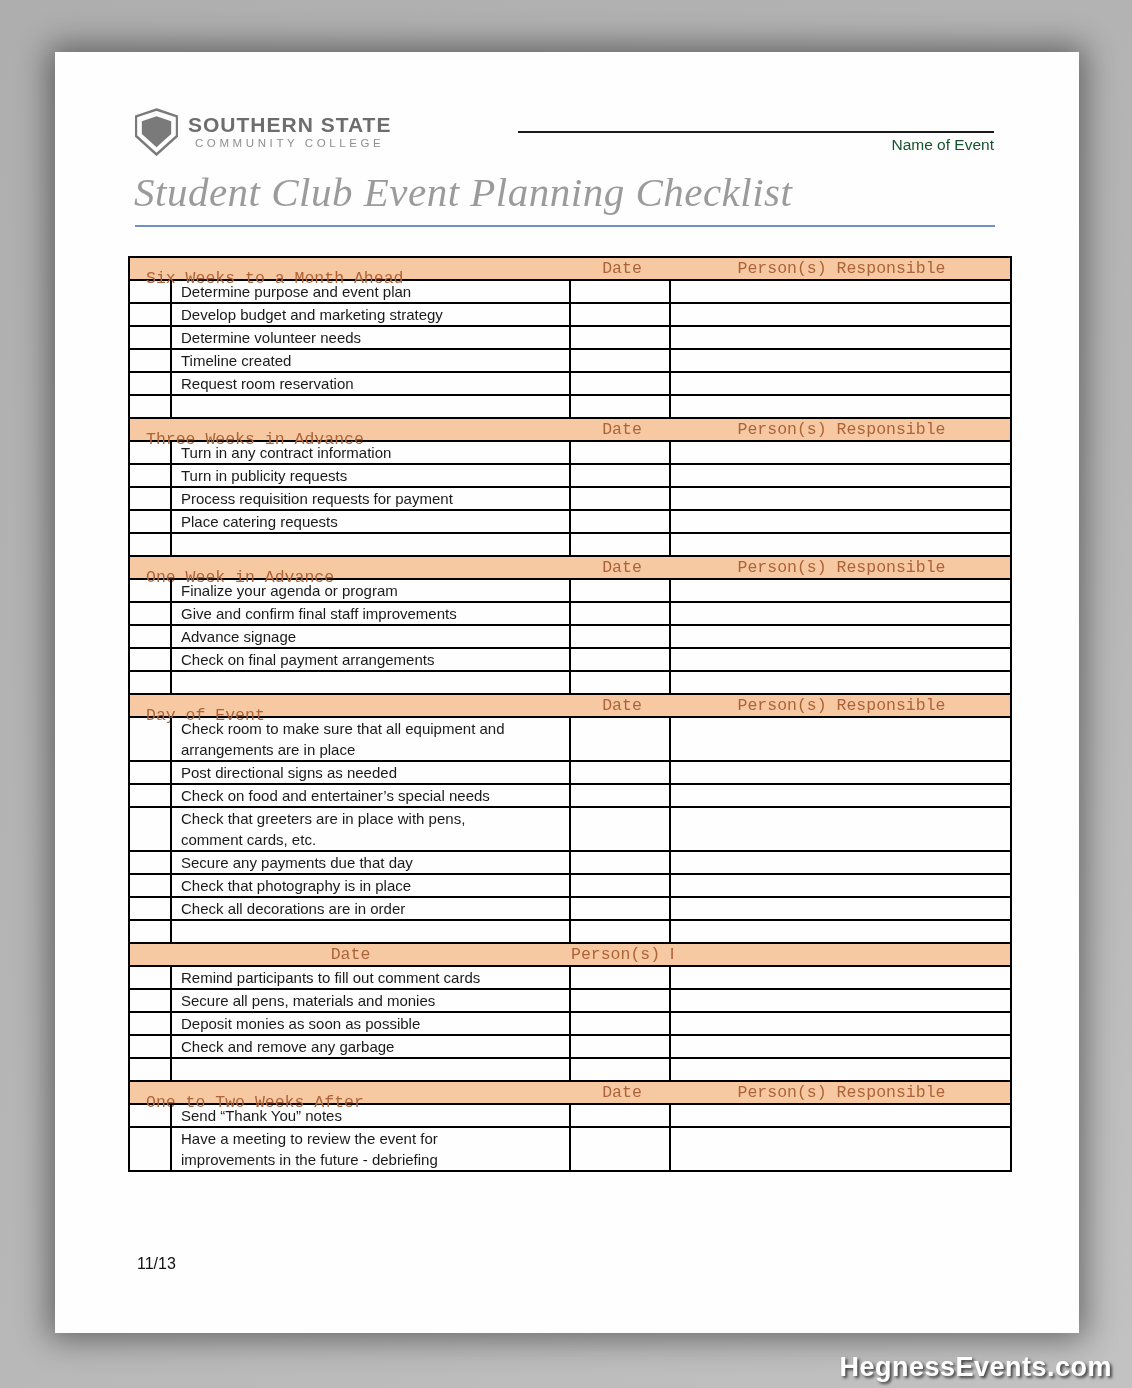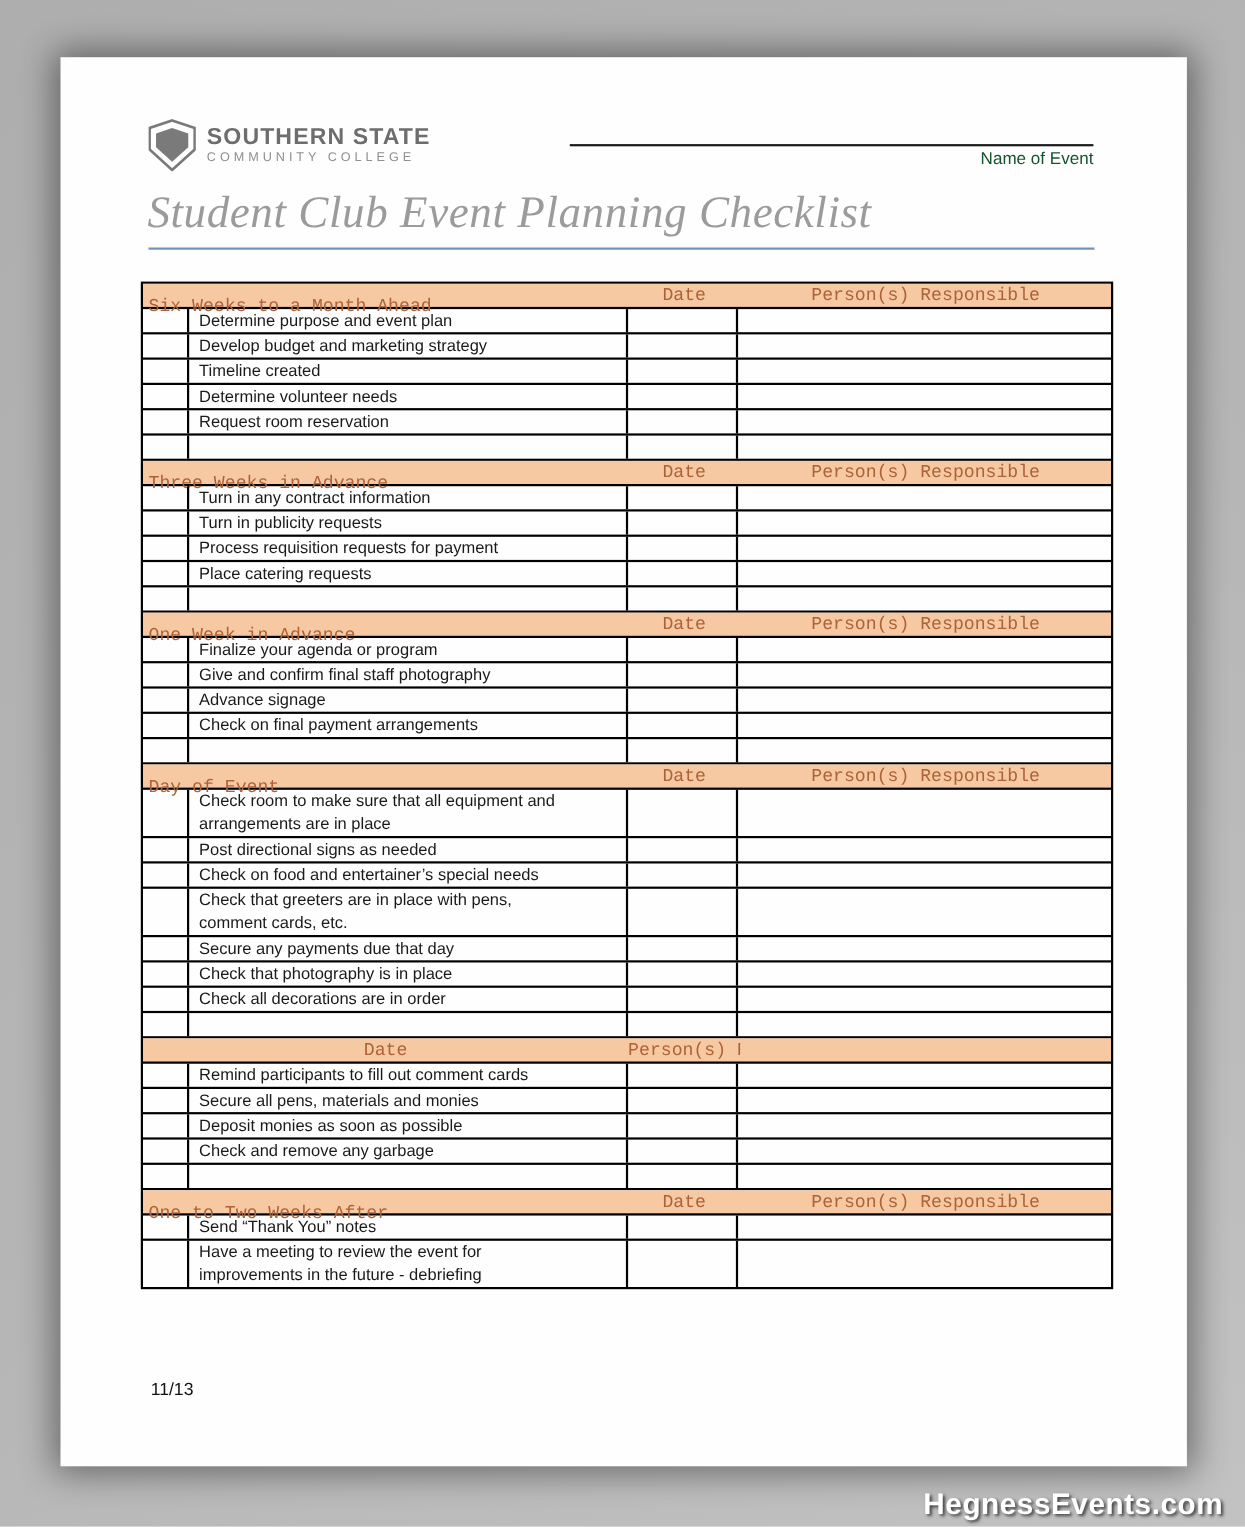--- a/index.html
+++ b/index.html
@@ -15,21 +15,21 @@
     background:linear-gradient(145deg,var(--bg-top) 0%,#b6b6b6 55%,var(--bg-bottom) 100%);
   }
   .page{
     position:absolute;left:55px;top:52px;width:1024px;height:1281px;
     background:#fefefe;
     box-shadow:0 0 30px 6px rgba(0,0,0,0.45);
   }
   
   .logo{position:absolute;left:80px;top:56px;display:flex;align-items:center;gap:10px;}
   .shield{width:43px;height:48px;flex:0 0 auto;}
-  .logo-lines{display:flex;flex-direction:column;}
+  .logo-lines{display:flex;flex-direction:column;text-align:center;}
   .logo-line1{font-size:21px;font-weight:700;color:#6d6d6d;letter-spacing:1px;line-height:22px;}
   .logo-line2{font-size:11.5px;color:#8f8f8f;letter-spacing:3.6px;line-height:14px;}
   
   .event-line{position:absolute;left:463px;top:79px;width:476px;height:2px;background:#1a1a1a;}
   .event-label{position:absolute;left:463px;top:84px;width:476px;text-align:right;font-size:15.5px;color:#14532d;}
   
   .doc-title{
     position:absolute;left:79px;top:116px;width:900px;
     font-family:"Liberation Serif","DejaVu Serif",serif;font-style:italic;
     font-size:41px;color:#9b9b9b;letter-spacing:0.5px;white-space:nowrap;
@@ -48,21 +48,21 @@
   .row:last-child{border-bottom:none;}
   .row.header{
     display:grid;grid-template-columns:441px 102px 1fr;
     background:var(--header-bg);
     border-bottom:2px solid var(--border);
     font-family:"Liberation Mono","DejaVu Sans Mono",monospace;
     color:var(--header-fg);font-size:16.5px;
     height:23px;align-items:center;
   }
   .hcell{overflow:hidden;white-space:nowrap;}
-  .htitle{padding-left:5px;margin-top:20px;}
+  .htitle{padding-left:16px;margin-top:20px;}
   .hdate,.hperson{text-align:center;}
   .cell{border-right:2px solid var(--border);min-height:21px;}
   .cell:last-child{border-right:none;}
   .cell.task{
     display:flex;align-items:center;
     padding:0 4px 0 9px;line-height:21px;white-space:pre-line;
   }
   
   .page-number{position:absolute;left:82px;top:1203px;font-size:16px;color:#111;}
   .watermark{
@@ -107,32 +107,32 @@
           <div class="cell person"></div>
         </div>
         <div class="row">
           <div class="cell cb"></div>
           <div class="cell task">Develop budget and marketing strategy</div>
           <div class="cell date"></div>
           <div class="cell person"></div>
         </div>
         <div class="row">
           <div class="cell cb"></div>
+          <div class="cell task">Determine volunteer needs</div>
+          <div class="cell date"></div>
+          <div class="cell person"></div>
+        </div>
+        <div class="row">
+          <div class="cell cb"></div>
           <div class="cell task">Timeline created</div>
           <div class="cell date"></div>
           <div class="cell person"></div>
         </div>
         <div class="row">
           <div class="cell cb"></div>
-          <div class="cell task">Determine volunteer needs</div>
-          <div class="cell date"></div>
-          <div class="cell person"></div>
-        </div>
-        <div class="row">
-          <div class="cell cb"></div>
           <div class="cell task">Request room reservation</div>
           <div class="cell date"></div>
           <div class="cell person"></div>
         </div>
         <div class="row">
           <div class="cell cb"></div>
           <div class="cell task"></div>
           <div class="cell date"></div>
           <div class="cell person"></div>
         </div>
@@ -177,21 +177,21 @@
           <div class="hcell hperson">Person(s) Responsible</div>
         </div>
         <div class="row">
           <div class="cell cb"></div>
           <div class="cell task">Finalize your agenda or program</div>
           <div class="cell date"></div>
           <div class="cell person"></div>
         </div>
         <div class="row">
           <div class="cell cb"></div>
-          <div class="cell task">Give and confirm final staff photography</div>
+          <div class="cell task">Give and confirm final staff improvements</div>
           <div class="cell date"></div>
           <div class="cell person"></div>
         </div>
         <div class="row">
           <div class="cell cb"></div>
           <div class="cell task">Advance signage</div>
           <div class="cell date"></div>
           <div class="cell person"></div>
         </div>
         <div class="row">

